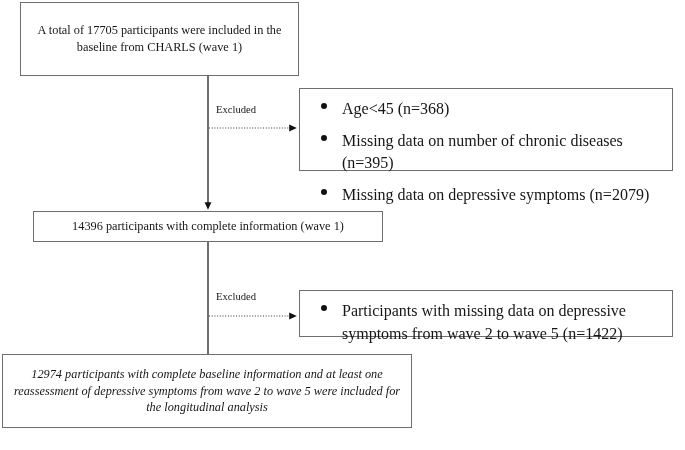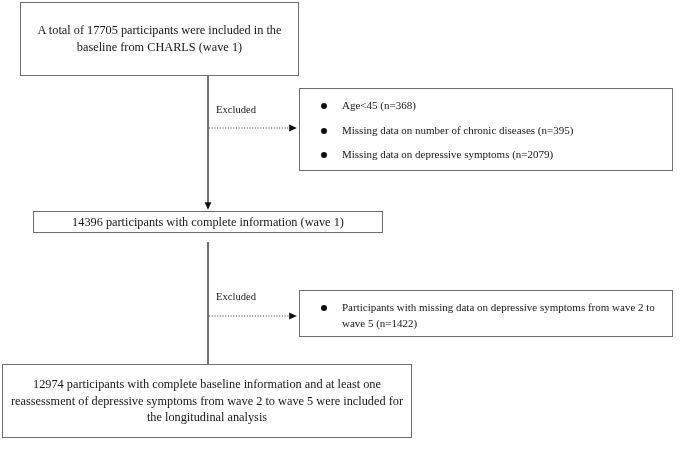--- a/index.html
+++ b/index.html
@@ -35,41 +35,41 @@
     font-size: 12.3px;
     color: #161616;
   }
   .box .inner {
     padding: 0 6px;
     width: 100%;
   }
 
   
   #node-baseline   { left: 20px;  top: 2px;   width: 279px; height: 74px; }
-  #node-complete   { left: 33px;  top: 211px; width: 350px; height: 22px; }
-  #node-final      { left: 2px;   top: 364px; width: 410px; height: 74px; }
+  #node-complete   { left: 33px;  top: 211px; width: 350px; height: 31px; }
+  #node-final      { left: 2px;   top: 354px; width: 410px; height: 74px; font-style: italic; }
 
   #node-exclusion-1 { left: 299px; top: 88px;  width: 374px; height: 83px; }
   #node-exclusion-2 { left: 299px; top: 290px; width: 374px; height: 47px; }
 
   .box.bulleted {
     display: block;
     text-align: left;
     padding: 9px 10px 8px 13px;
   }
   .bullet-list {
     list-style: none;
     margin: 0;
     padding: 0;
   }
   .bullet-item {
     position: relative;
     padding-left: 29px;
     margin: 0 0 9px 0;
-    font-size: 11px;
+    font-size: 16px;
     line-height: 1.42;
   }
   .bullet-item:last-child { margin-bottom: 0; }
   .bullet-item .dot {
     position: absolute;
     left: 8px;
     top: 5px;
     width: 6px;
     height: 6px;
     border-radius: 50%;

